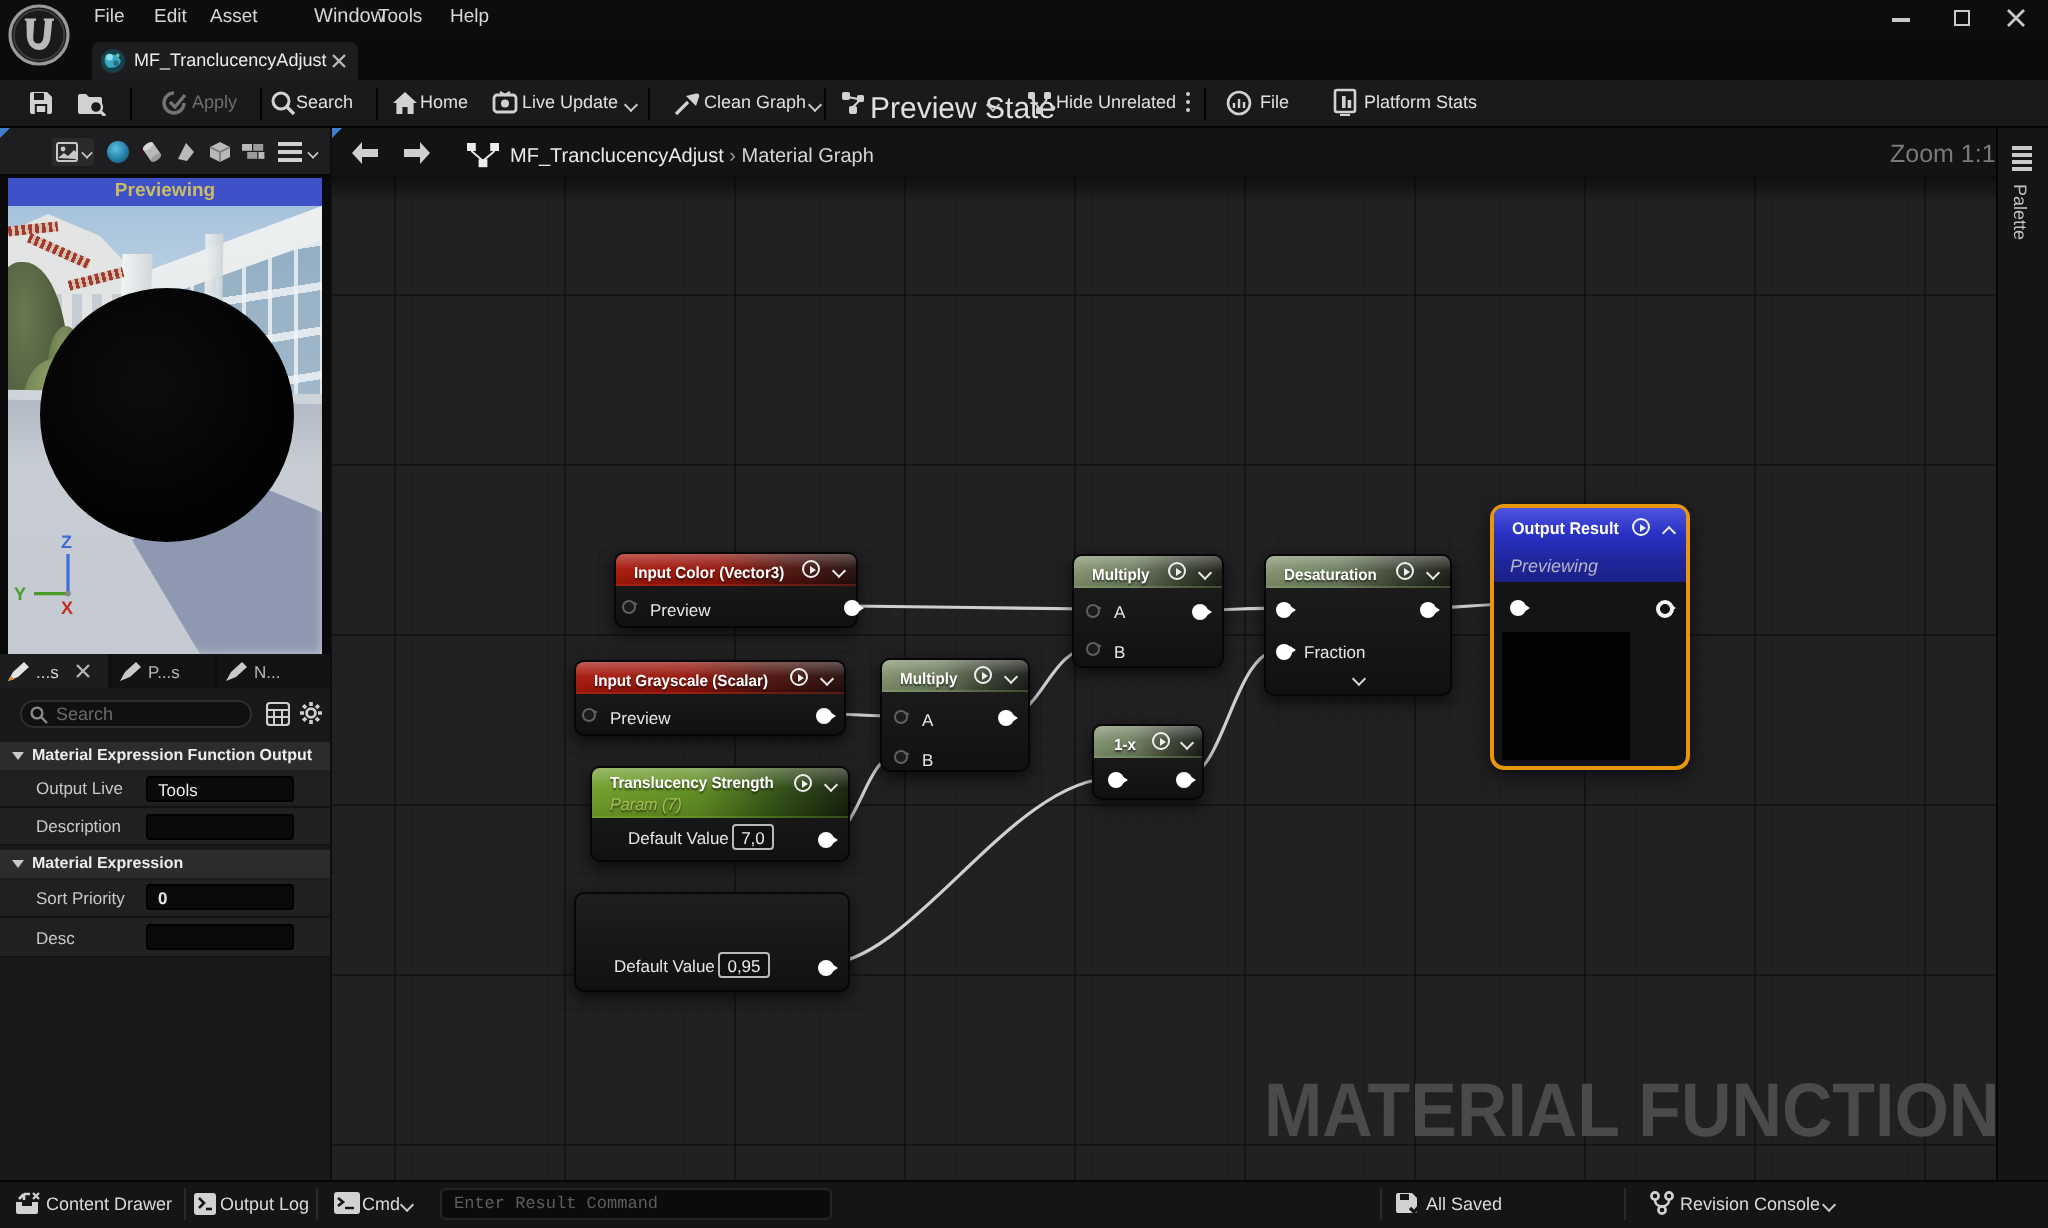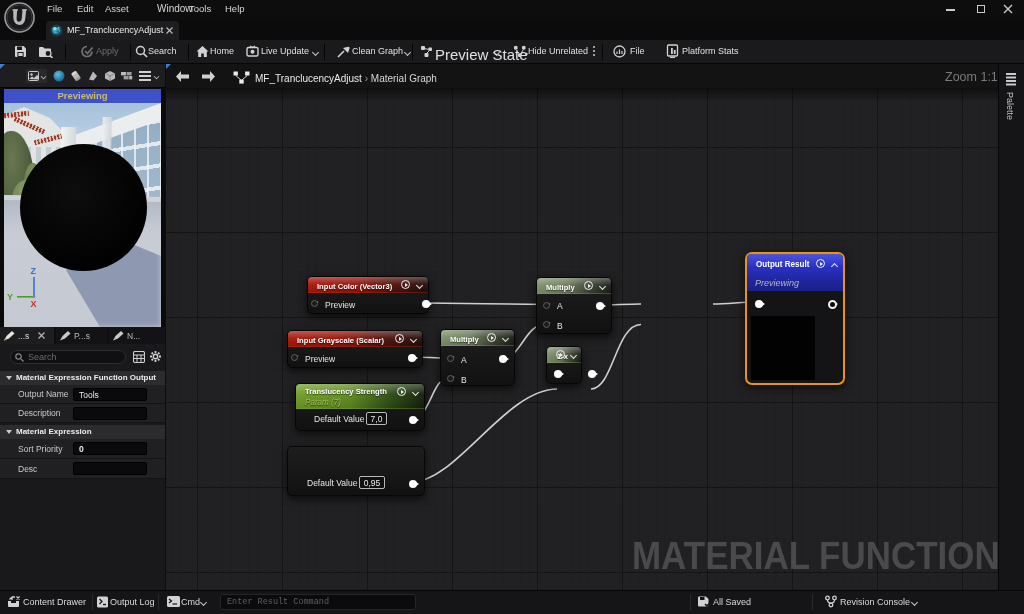--- a/index.html
+++ b/index.html
@@ -259,21 +259,21 @@
     </g>
     <g stroke="#cfcfcf" stroke-width="1.8">
       <path d="M6.5 1 L6.5 3 M6.5 10 L6.5 12 M1 6.5 L3 6.5 M10 6.5 L12 6.5 M2.6 2.6 L4 4 M9 9 L10.4 10.4 M10.4 2.6 L9 4 M4 9 L2.6 10.4"></path>
     </g>
   </svg>
 
 <div class="ab" style="left:0;top:371px;width:165px;height:14px;background:#2c2c2e"></div>
 <div class="ab" style="left:6px;top:376px;border-top:4px solid #c9c9c9;border-left:3.5px solid transparent;border-right:3.5px solid transparent"></div>
 <div class="tx" style="left:16px;top:374px;font-size:8px;font-weight:bold;color:#ececec">Material Expression Function Output</div>
 <div class="ab" style="left:0;top:385px;width:165px;height:19px;background:#202022;border-bottom:1px solid #141416"></div>
-<div class="tx" style="left:18px;top:390px;font-size:8.5px;color:#c9c9c9">Output Name</div>
+<div class="tx" style="left:18px;top:390px;font-size:8.5px;color:#c9c9c9">Output Live</div>
 <div class="ab" style="left:73px;top:388px;width:74px;height:13px;background:#0a0a0c;border:1px solid #000;border-radius:2px"></div>
 <div class="tx" style="left:79px;top:391px;font-size:8.5px;color:#e9e9e9">Tools</div>
 <div class="ab" style="left:0;top:404px;width:165px;height:19px;background:#202022;border-bottom:1px solid #141416"></div>
 <div class="tx" style="left:18px;top:409px;font-size:8.5px;color:#c9c9c9">Description</div>
 <div class="ab" style="left:73px;top:407px;width:74px;height:13px;background:#0a0a0c;border:1px solid #000;border-radius:2px"></div>
 
 <div class="ab" style="left:0;top:425px;width:165px;height:14px;background:#2c2c2e"></div>
 <div class="ab" style="left:6px;top:430px;border-top:4px solid #c9c9c9;border-left:3.5px solid transparent;border-right:3.5px solid transparent"></div>
 <div class="tx" style="left:16px;top:428px;font-size:8px;font-weight:bold;color:#ececec">Material Expression</div>
 <div class="ab" style="left:0;top:439px;width:165px;height:20px;background:#202022;border-bottom:1px solid #141416"></div>
@@ -374,30 +374,42 @@
         <div class="nico" style="right:18px;top:3px"></div>
         <div class="chevup" style="right:6px;top:6px;transform:rotate(225deg)"></div>
       </div>
   <div class="pd" style="left:6px;top:25px"></div>
       <div class="plbl" style="left:20px;top:25px">A</div>
   <div class="pd" style="left:6px;top:44.5px"></div>
       <div class="plbl" style="left:20px;top:44.5px">B</div>
   <div class="po" style="left:58px;top:25px"></div>
 </div>
 
-<div class="node" style="left:380px;top:258px;width:36px;height:38px">
+<div class="node" style="left:380px;top:274px;width:56px;height:38px">
   <div class="nh hsage">
         <div class="t" style="left:10px">1-x</div>
         <div class="nico" style="right:16px;top:3px"></div>
         <div class="chevup" style="right:5px;top:6px;transform:rotate(225deg)"></div>
       </div>
   <div class="po" style="left:7px;top:23px"></div>
   <div class="po" style="left:41px;top:23px"></div>
 </div>
 
+<div class="node" style="left:466px;top:189px;width:94px;height:71px">
+  <div class="nh hsage">
+        <div class="t">Desaturation</div>
+        <div class="nico" style="right:18px;top:3px"></div>
+        <div class="chevup" style="right:6px;top:6px;transform:rotate(225deg)"></div>
+      </div>
+  <div class="po" style="left:5px;top:23px"></div>
+  <div class="po" style="left:5px;top:43.5px"></div>
+      <div class="plbl" style="left:19px;top:43px">Fraction</div>
+  <div class="po" style="left:77px;top:23px"></div>
+  <div class="chev" style="left:44px;top:59px;border-color:#d9d9d9"></div>
+</div>
 
 <div class="ab" style="left:579px;top:164px;width:100px;height:133px;border:2px solid #e8960e;border-radius:7px;background:#141416;box-shadow:0 3px 10px rgba(0,0,0,.6)">
   <div class="ab" style="left:0;top:0;width:96px;height:37px;border-radius:4px 4px 0 0;background:linear-gradient(180deg,rgba(255,255,255,.14),rgba(255,255,255,0) 36%),linear-gradient(180deg,#3138d8 0%,#2830c2 38%,#20279e 68%,#1a2086 100%)">
     <div class="tx" style="left:9px;top:6px;font-size:8.5px;font-weight:bold;color:#fff;transform:scaleX(.95);transform-origin:0 0">Output Result</div>
     <div class="nico" style="right:18px;top:5px"></div>
         <div class="chevup" style="right:6px;top:10px"></div>
     <div class="tx" style="left:8px;top:25px;font-size:9px;font-style:italic;color:#b4b5c6">Previewing</div>
   </div>
   <div class="po" style="left:8px;top:46px"></div>
   <div class="ph" style="left:81px;top:45.5px"></div>

